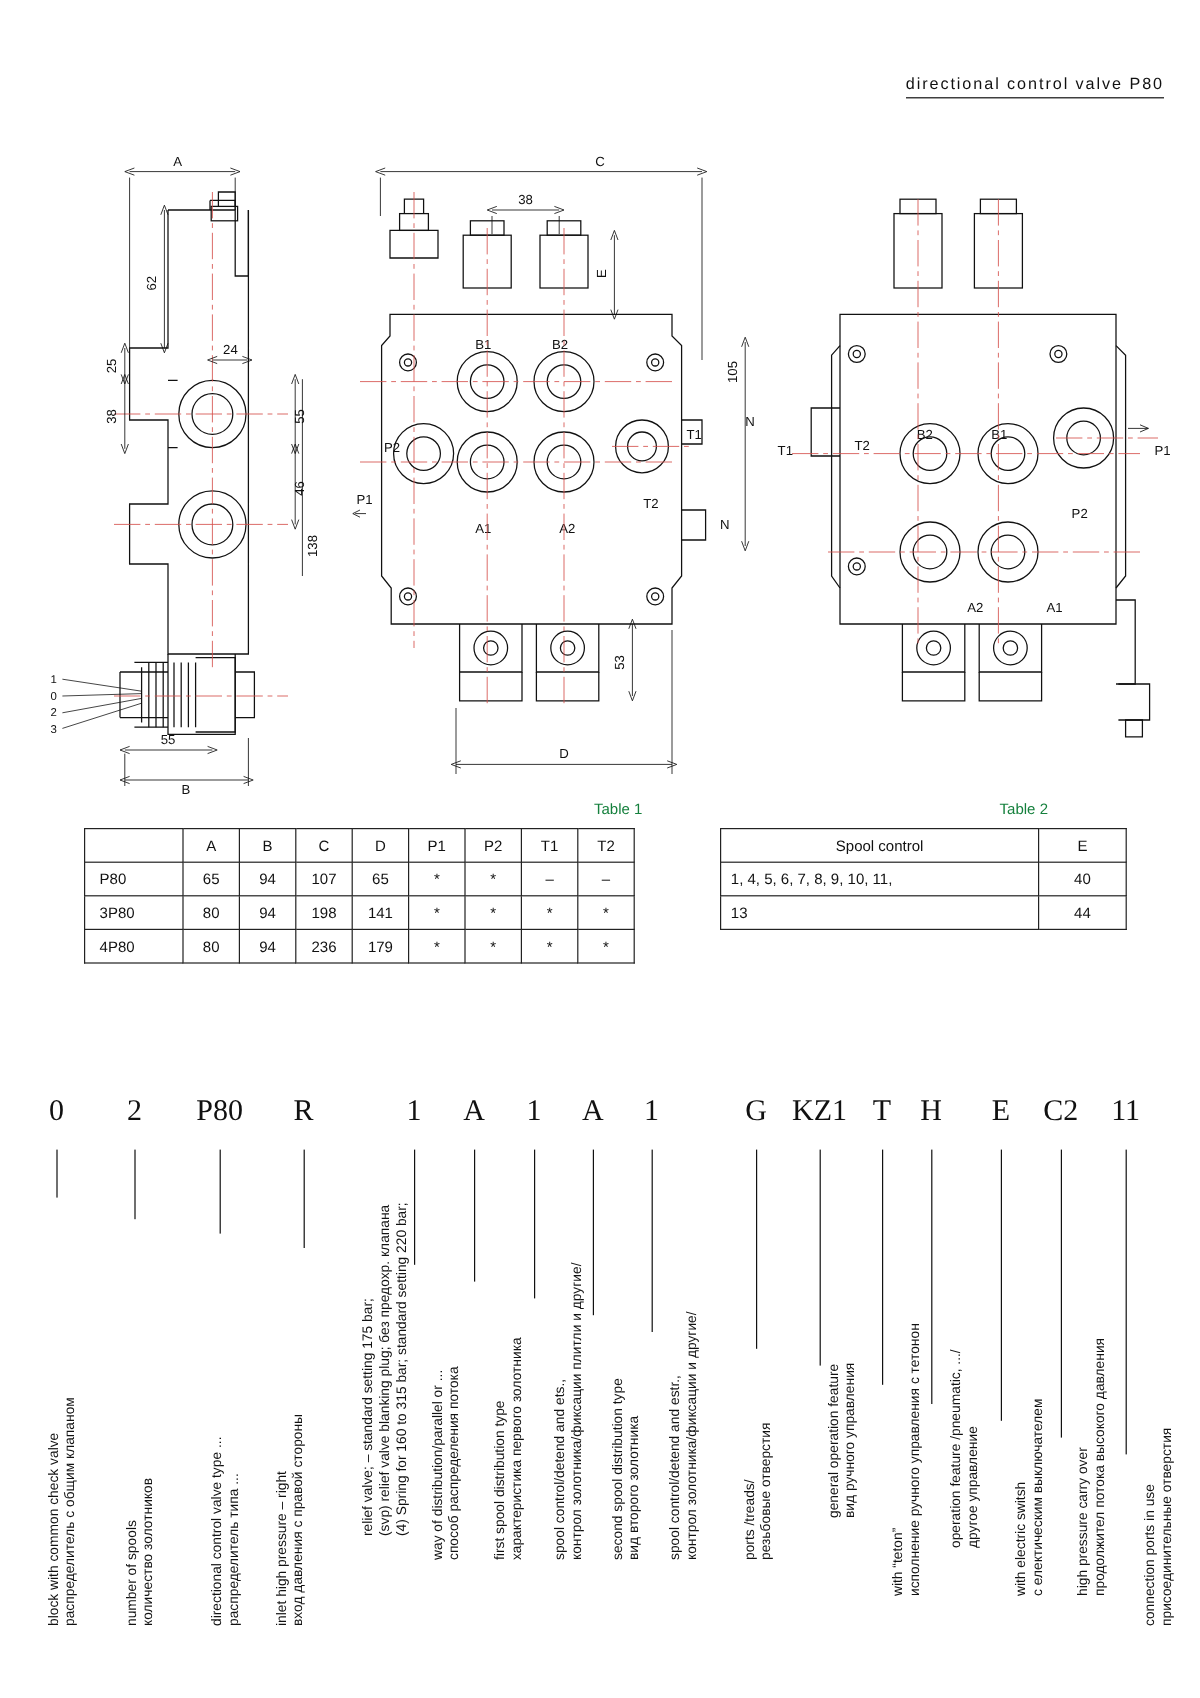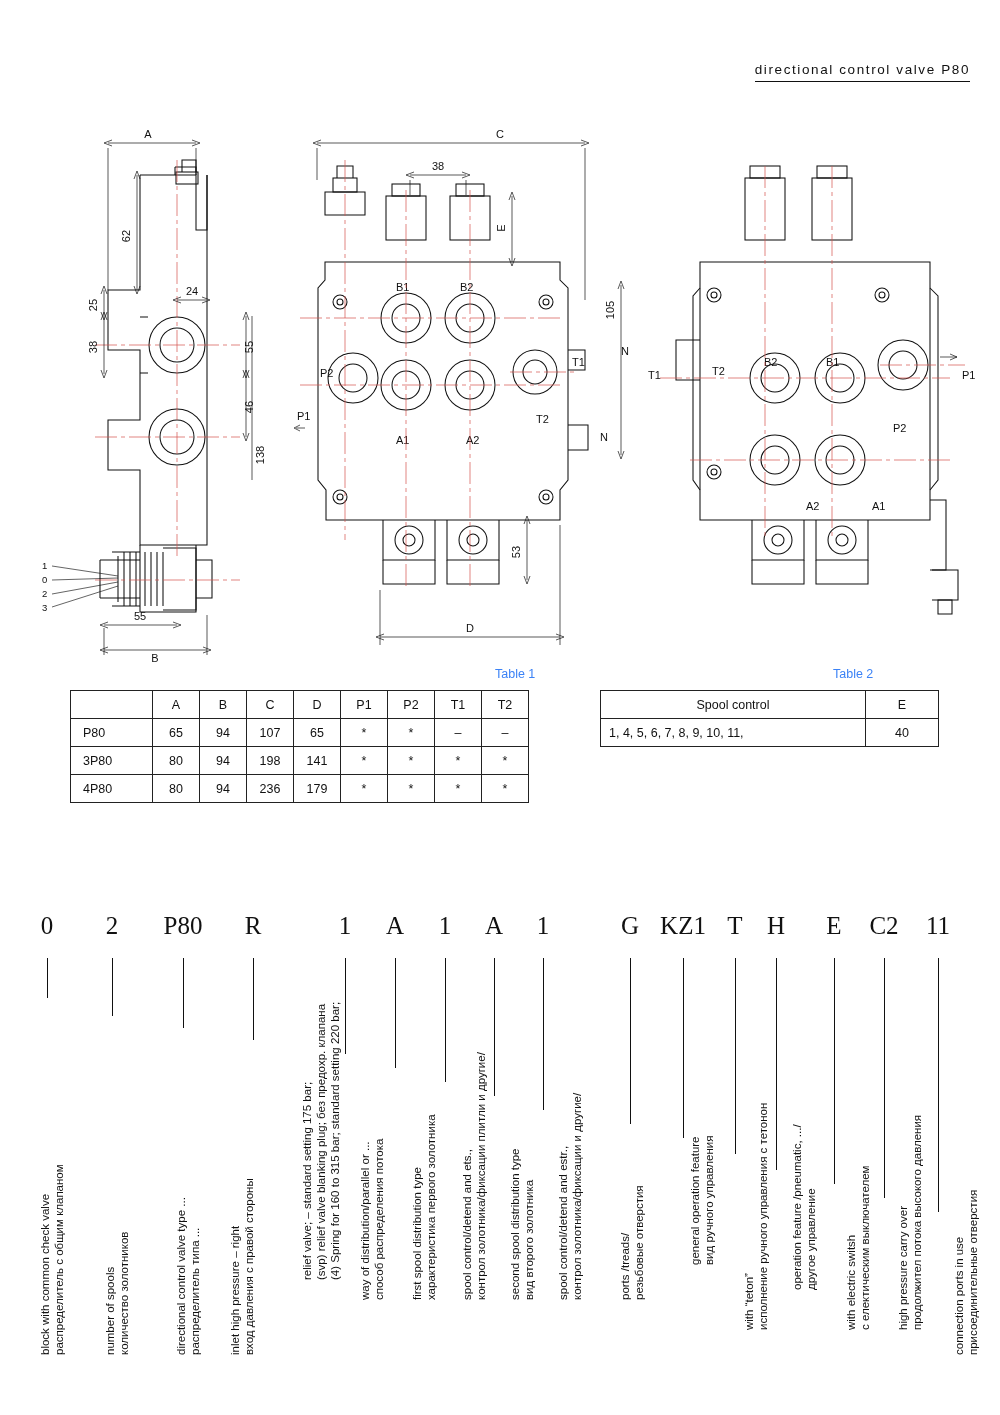--- a/index.html
+++ b/index.html
@@ -10,21 +10,21 @@
   .tbl{position:absolute;border-collapse:collapse;font-size:12.5px;}
   .tbl td,.tbl th{border:1px solid #222;text-align:center;font-weight:normal;color:#111;}
   #t1{left:70px;top:690px;}
   #t1 td,#t1 th{width:44px;height:25px;}
   #t1 td.first,#t1 th.first{width:68px;text-align:left;padding-left:12px;}
   #t2{left:600px;top:690px;}
   #t2 td,#t2 th{height:25px;}
   #t2 .sc{width:255px;text-align:left;padding-left:8px;}
   #t2 .sch{width:255px;text-align:center;}
   #t2 .e{width:70px;}
-  .tcap{position:absolute;font-size:12.5px;color:#3b82f6;}
+  .tcap{position:absolute;font-size:12.5px;color:#15803d;}
   #cap1{left:495px;top:667px;}
   #cap2{left:833px;top:667px;}
   
   .coderow{position:absolute;left:0;top:912px;width:1000px;height:40px;}
   .code{position:absolute;font-family:"Liberation Serif",serif;font-size:25px;color:#111;text-align:center;transform:translateX(-50%);}
   
   .leader{position:absolute;width:1px;background:#111;}
   .cap{position:absolute;font-size:11.5px;line-height:1.25;color:#111;white-space:nowrap;
        transform-origin:0 0;transform:rotate(-90deg);}
   .lbl{font-size:11px;fill:#111;font-family:"Liberation Sans",sans-serif;}
@@ -315,20 +315,24 @@
     <tr>
       <th class="sch">Spool control</th>
       <th class="e">E</th>
     </tr>
   </thead>
   <tbody>
     <tr>
         <td class="sc">1, 4, 5, 6, 7, 8, 9, 10, 11,</td>
         <td class="e">40</td>
       </tr>
+    <tr>
+        <td class="sc">13</td>
+        <td class="e">44</td>
+      </tr>
   </tbody>
 </table>
 
 <div class="coderow">
   <div class="code" style="left:47px">0</div>
   <div class="code" style="left:112px">2</div>
   <div class="code" style="left:183px">P80</div>
   <div class="code" style="left:253px">R</div>
   <div class="code" style="left:345px">1</div>
   <div class="code" style="left:395px">A</div>

